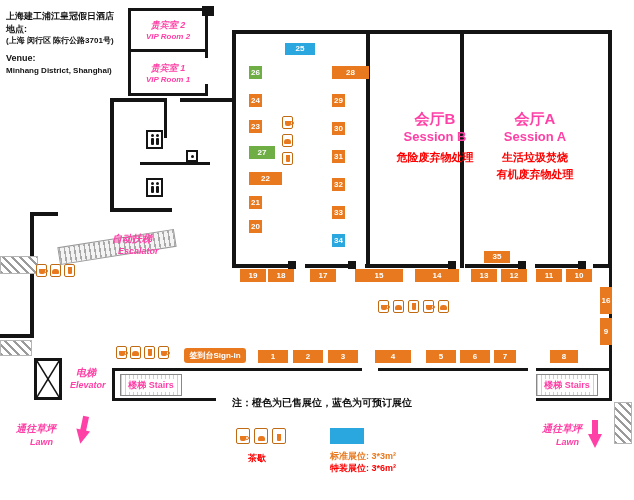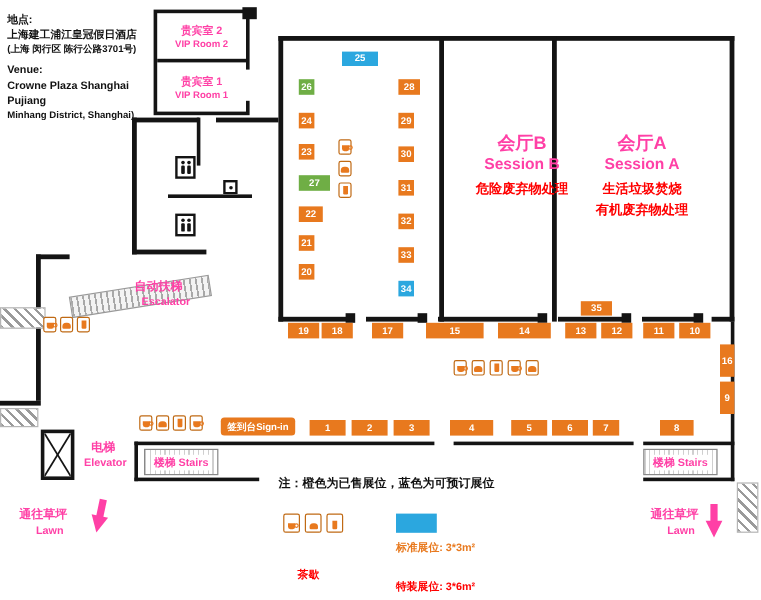--- a/index.html
+++ b/index.html
@@ -3,22 +3,22 @@
 <meta charset="utf-8">
 <style>
   html,body{margin:0;padding:0;background:#fff;}
   #canvas{position:relative;width:634px;height:500px;background:#fff;overflow:hidden;
           font-family:"Liberation Sans","DejaVu Sans",sans-serif;color:#111;}
   .abs{position:absolute;}
   .wall{position:absolute;background:#141414;}
   .pillar{position:absolute;background:#141414;}
   .booth{position:absolute;display:flex;align-items:center;justify-content:center;
          color:#fff;font-weight:bold;font-size:8px;line-height:1;}
-  .pink{color:var(--pink,#FF40A6);}
-  .red{color:var(--red,#FF0000);margin-top:21px;}
+  .pink{color:var(--pink,#FF40A6);font-style:italic;}
+  .red{color:var(--red,#FF0000);}
   .orange-t{color:var(--sold,#E8791E);}
   .addr{font-size:9px;font-weight:bold;line-height:1.4;width:126px;}
   .addr .small{font-size:8px;}
   .room-lab-cn{font-size:9px;font-weight:bold;}
   .room-lab-en{font-size:8px;font-weight:bold;}
   .hatch{position:absolute;background:repeating-linear-gradient(45deg,#9a9a9a 0 2px,#fff 2px 6px);border:1px solid #b5b5b5;}
   .stripesH{background:repeating-linear-gradient(90deg,#a8a8a8 0 1.5px,#f3f3f3 1.5px 5px);border:1px solid #999;}
   .stairsbox{position:absolute;background:repeating-linear-gradient(90deg,#cfcfcf 0 1px,#fff 1px 4px);
              border:1px solid #888;display:flex;align-items:center;justify-content:center;}
   .stairsbox span{background:#fff;padding:0 2px;font-size:9px;font-weight:bold;color:var(--pink,#FF40A6);white-space:nowrap;}
@@ -50,26 +50,25 @@
   .lab10{font-size:10px;font-weight:bold;white-space:nowrap;}
   .lab9{font-size:9px;font-weight:bold;white-space:nowrap;}
   .elevbox{position:absolute;border:3px solid #141414;background:#fff;box-sizing:border-box;}
 </style>
 </head>
 <body>
 
 <div id="canvas">
 
   <div class="abs addr" style="left:6px;top:10px;">
+    <div>上海建工浦江皇冠假日酒店</div>
     <div>地点:</div>
-    <div>上海建工浦江皇冠假日酒店</div>
     <div class="small">(上海 闵行区 陈行公路3701号)</div>
     <div style="height:6px;"></div>
     <div>Venue:</div>
-    <div>Crowne Plaza Shanghai Pujiang</div>
     <div class="small">Minhang District, Shanghai)</div>
   </div>
 
   <div class="abs" style="left:128px;top:8px;width:80px;height:88px;border:3px solid #141414;box-sizing:border-box;">
     <div style="height:50%;border-bottom:3px solid #141414;display:flex;flex-direction:column;align-items:center;justify-content:center;box-sizing:border-box;">
       <div class="room-lab-cn pink">贵宾室 2</div>
       <div class="room-lab-en pink">VIP Room 2</div>
     </div>
     <div style="height:50%;display:flex;flex-direction:column;align-items:center;justify-content:center;">
       <div class="room-lab-cn pink">贵宾室 1</div>
@@ -242,24 +241,24 @@
   <div class="legend-swatch" style="left:330px;top:428px;width:34px;height:16px;"></div>
   <div class="abs lab9 orange-t" style="left:330px;top:450px;">标准展位: 3*3m²</div>
   <div class="abs lab9 red" style="left:330px;top:462px;">特装展位: 3*6m²</div>
 
   <div class="abs" style="left:3px;top:0;width:634px;height:500px;pointer-events:none;">
       <div class="booth" style="left: 282px; top: 43px; width: 30px; height: 12px; background: rgb(43, 167, 223);">25</div>
       <div class="booth" style="left: 246px; top: 66px; width: 13px; height: 13px; background: rgb(111, 174, 69);">26</div>
       <div class="booth" style="left: 246px; top: 94px; width: 13px; height: 13px; background: rgb(232, 121, 30);">24</div>
       <div class="booth" style="left: 246px; top: 120px; width: 13px; height: 13px; background: rgb(232, 121, 30);">23</div>
       <div class="booth" style="left: 246px; top: 146px; width: 26px; height: 13px; background: rgb(111, 174, 69);">27</div>
-      <div class="booth" style="left: 246px; top: 172px; width: 20px; height: 13px; background: rgb(232, 121, 30);">22</div>
+      <div class="booth" style="left: 246px; top: 172px; width: 33px; height: 13px; background: rgb(232, 121, 30);">22</div>
       <div class="booth" style="left: 246px; top: 196px; width: 13px; height: 13px; background: rgb(232, 121, 30);">21</div>
       <div class="booth" style="left: 246px; top: 220px; width: 13px; height: 13px; background: rgb(232, 121, 30);">20</div>
-      <div class="booth" style="left: 329px; top: 66px; width: 18px; height: 13px; background: rgb(232, 121, 30);">28</div>
+      <div class="booth" style="left: 329px; top: 66px; width: 37px; height: 13px; background: rgb(232, 121, 30);">28</div>
       <div class="booth" style="left: 329px; top: 94px; width: 13px; height: 13px; background: rgb(232, 121, 30);">29</div>
       <div class="booth" style="left: 329px; top: 122px; width: 13px; height: 13px; background: rgb(232, 121, 30);">30</div>
       <div class="booth" style="left: 329px; top: 150px; width: 13px; height: 13px; background: rgb(232, 121, 30);">31</div>
       <div class="booth" style="left: 329px; top: 178px; width: 13px; height: 13px; background: rgb(232, 121, 30);">32</div>
       <div class="booth" style="left: 329px; top: 206px; width: 13px; height: 13px; background: rgb(232, 121, 30);">33</div>
       <div class="booth" style="left: 329px; top: 234px; width: 13px; height: 13px; background: rgb(43, 167, 223);">34</div>
       <div class="booth" style="left: 237px; top: 269px; width: 26px; height: 13px; background: rgb(232, 121, 30);">19</div>
       <div class="booth" style="left: 265px; top: 269px; width: 26px; height: 13px; background: rgb(232, 121, 30);">18</div>
       <div class="booth" style="left: 307px; top: 269px; width: 26px; height: 13px; background: rgb(232, 121, 30);">17</div>
       <div class="booth" style="left: 352px; top: 269px; width: 48px; height: 13px; background: rgb(232, 121, 30);">15</div>

